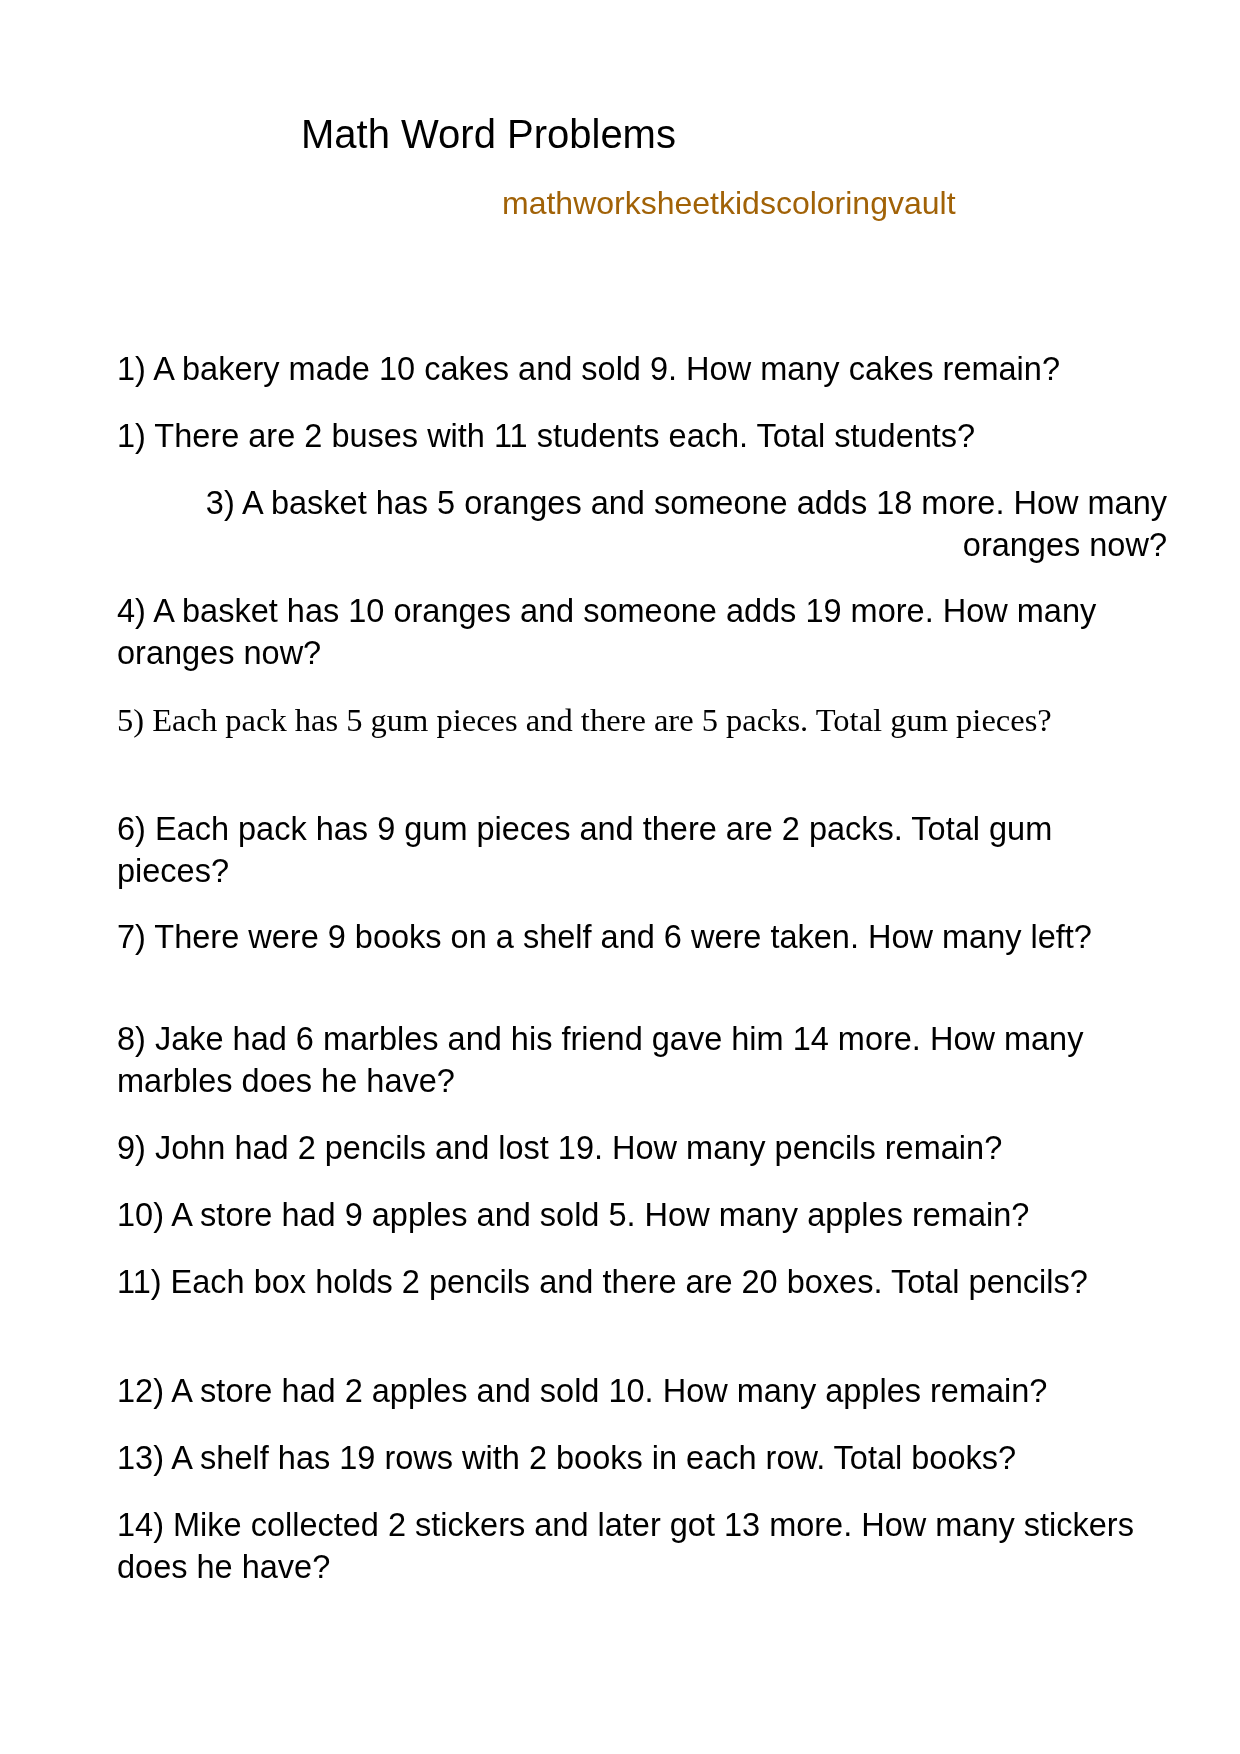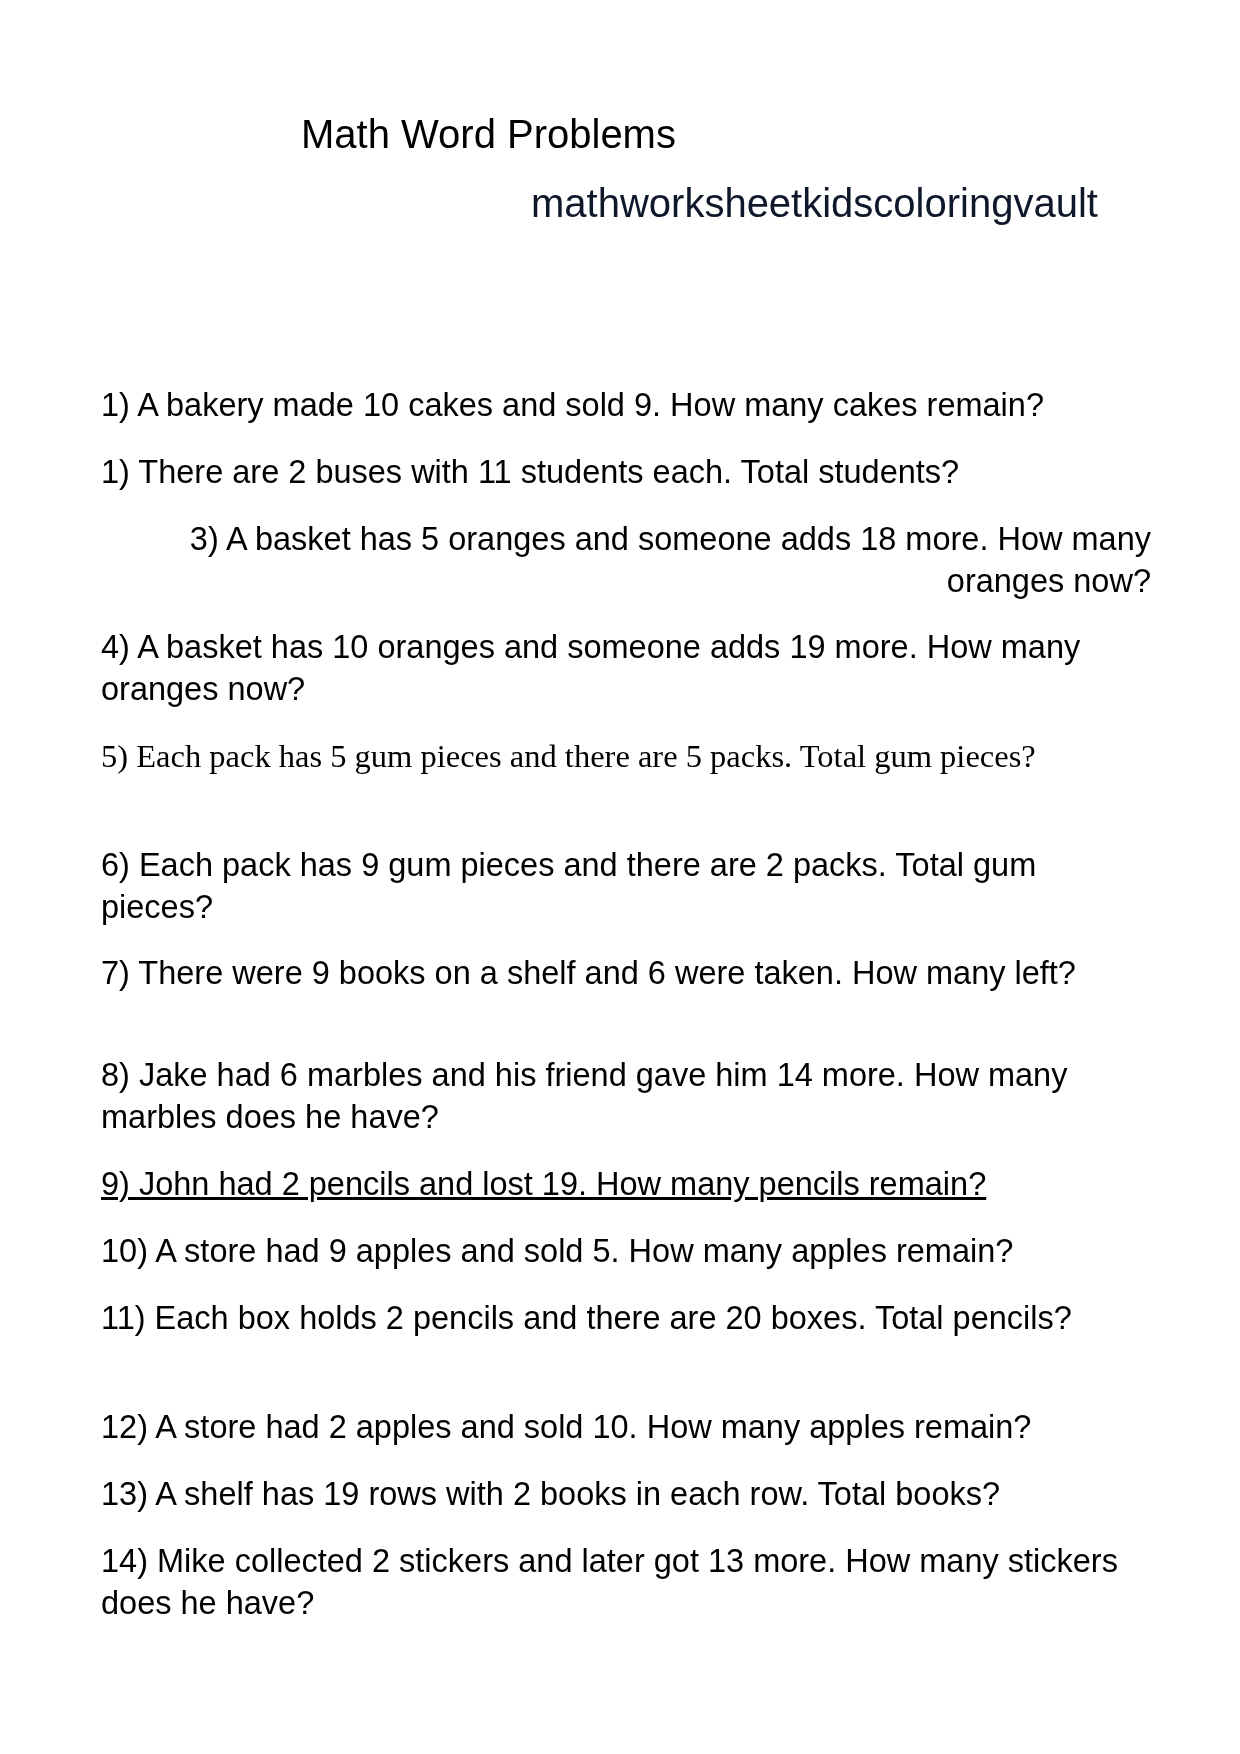--- a/index.html
+++ b/index.html
@@ -20,59 +20,58 @@
       left: 301px;
       top: 98px;
       font-size: 40px;
       line-height: 72px;
       margin: 0;
       font-weight: normal;
       letter-spacing: 0px;
     }
     .subtitle {
       position: absolute;
-      left: 531px;
+      left: 502px;
       top: 183px;
-      font-size: 40px;
+      font-size: 32px;
       line-height: 40px;
-      color: #0f172a;
+      color: #a16207;
     }
     .problems {
       position: absolute;
       left: 101px;
       top: 0;
       width: 1050px;
       margin: 0;
       padding: 0;
       list-style: none;
     }
     .problem {
       position: absolute;
-      left: 0;
+      left: 16px;
       width: 1050px;
       font-size: 32.5px;
       line-height: 42px;
       white-space: normal;
-      margin-top: 36px;
     }
   </style>
 </head>
 <body>
 
 <h1 class="title">Math Word Problems</h1>
 <div class="subtitle">mathworksheetkidscoloringvault</div>
 
 <ol class="problems">
   <li class="problem" style="top:348px;">1) A bakery made 10 cakes and sold 9. How many cakes remain?</li>
   <li class="problem" style="top:415px;">1) There are 2 buses with 11 students each. Total students?</li>
   <li class="problem" style="top:482px;text-align:right;">3) A basket has 5 oranges and someone adds 18 more. How many oranges now?</li>
   <li class="problem" style="top:590px;">4) A basket has 10 oranges and someone adds 19 more. How many oranges now?</li>
   <li class="problem" style="top:699px;font-family:Liberation Serif, serif;">5) Each pack has 5 gum pieces and there are 5 packs. Total gum pieces?</li>
   <li class="problem" style="top:808px;">6) Each pack has 9 gum pieces and there are 2 packs. Total gum pieces?</li>
   <li class="problem" style="top:916px;">7) There were 9 books on a shelf and 6 were taken. How many left?</li>
   <li class="problem" style="top:1018px;">8) Jake had 6 marbles and his friend gave him 14 more. How many marbles does he have?</li>
-  <li class="problem" style="top:1127px;text-decoration:underline;">9) John had 2 pencils and lost 19. How many pencils remain?</li>
+  <li class="problem" style="top:1127px;">9) John had 2 pencils and lost 19. How many pencils remain?</li>
   <li class="problem" style="top:1194px;">10) A store had 9 apples and sold 5. How many apples remain?</li>
   <li class="problem" style="top:1261px;">11) Each box holds 2 pencils and there are 20 boxes. Total pencils?</li>
   <li class="problem" style="top:1370px;">12) A store had 2 apples and sold 10. How many apples remain?</li>
   <li class="problem" style="top:1437px;">13) A shelf has 19 rows with 2 books in each row. Total books?</li>
   <li class="problem" style="top:1504px;">14) Mike collected 2 stickers and later got 13 more. How many stickers does he have?</li>
 </ol>
 
 </body></html>

